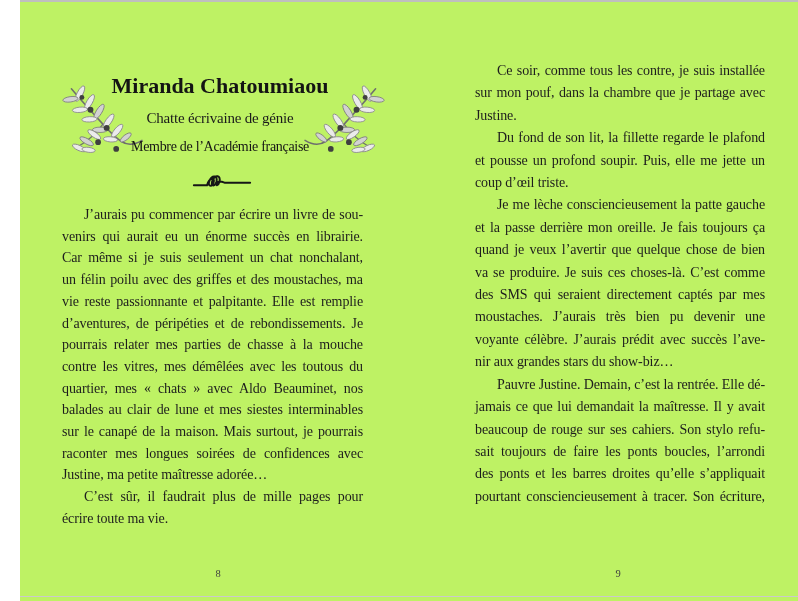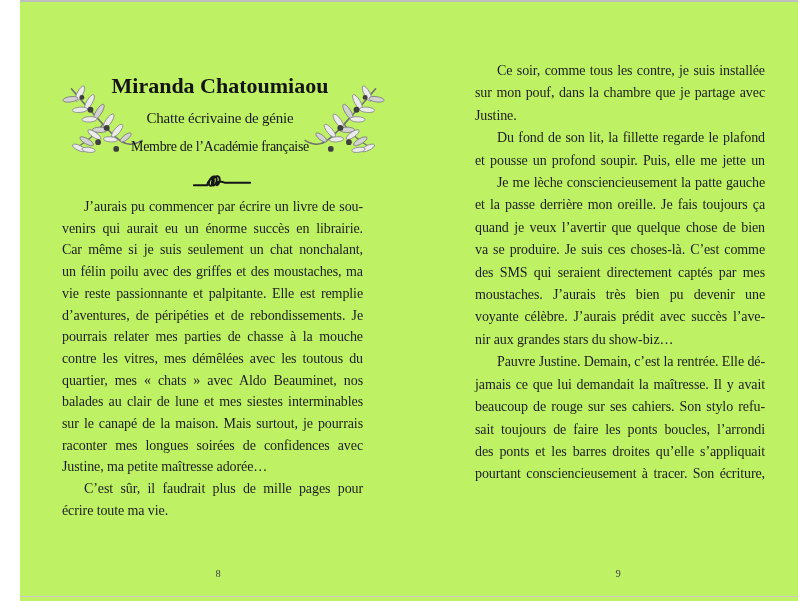--- a/index.html
+++ b/index.html
@@ -26,21 +26,21 @@
   .leaf2 { fill:#d2d2d2; stroke:#808080; stroke-width:0.9; }
   .stem  { fill:none; stroke:#6e6e6e; stroke-width:1.6; stroke-linecap:round; }
   .twig  { fill:none; stroke:#6e6e6e; stroke-width:1.2; stroke-linecap:round; }
   .olive { fill:#3f3f3f; }
 
   .divider { position:absolute; left:172px; top:174px; width:60px; height:15px; }
   .divider path { fill:none; stroke:#161616; stroke-width:2.1; stroke-linecap:round; }
 
   
   .bodycol { position:absolute; font-size:14px; letter-spacing:-0.1px; color:#1d1d1d; }
-  .left-body  { left:42px;  top:196px; width:301px; line-height:21.7px;font-family:Liberation Serif, serif; }
+  .left-body  { left:42px;  top:204px; width:301px; line-height:21.7px;font-family:Liberation Serif, serif; }
   .right-body { left:455px; top:60px;  width:290px; line-height:22.4px; }
   .line { text-align:justify; text-align-last:justify; text-justify:inter-word; }
   .line.no-j  { text-align-last:left; }
   .line.indent{ text-indent:22px; }
 
   
   .page-number { position:absolute; top:568px; font-size:10.5px; color:#404040; text-align:center; }
   .pn-left  { left:42px;  width:312px; }
   .pn-right { left:452px; width:292px; }
 </style>
@@ -123,20 +123,21 @@
     <div class="page-number pn-left">8</div>
   </div>
 
   <div>
     <div id="right-body" class="bodycol right-body">
         <div class="line indent">Ce soir, comme tous les contre, je suis installée</div>
         <div class="line">sur mon pouf, dans la chambre que je partage avec</div>
         <div class="line no-j">Justine.</div>
         <div class="line indent">Du fond de son lit, la fillette regarde le plafond</div>
         <div class="line">et pousse un profond soupir. Puis, elle me jette un</div>
+        <div class="line no-j">coup d’œil triste.</div>
         <div class="line indent">Je me lèche consciencieusement la patte gauche</div>
         <div class="line">et la passe derrière mon oreille. Je fais toujours ça</div>
         <div class="line">quand je veux l’avertir que quelque chose de bien</div>
         <div class="line">va se produire. Je suis ces choses-là. C’est comme</div>
         <div class="line">des SMS qui seraient directement captés par mes</div>
         <div class="line">moustaches. J’aurais très bien pu devenir une</div>
         <div class="line">voyante célèbre. J’aurais prédit avec succès l’ave-</div>
         <div class="line no-j">nir aux grandes stars du show-biz…</div>
         <div class="line indent">Pauvre Justine. Demain, c’est la rentrée. Elle dé-</div>
         <div class="line">jamais ce que lui demandait la maîtresse. Il y avait</div>

